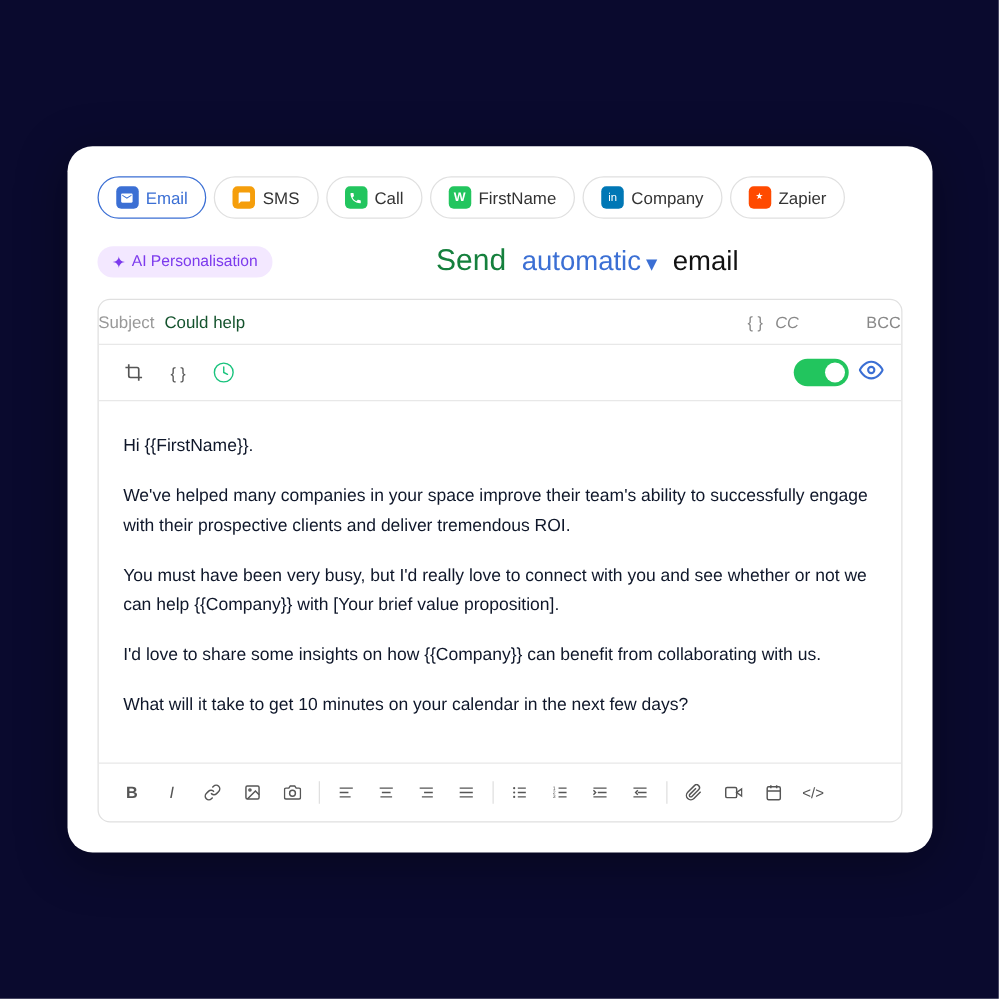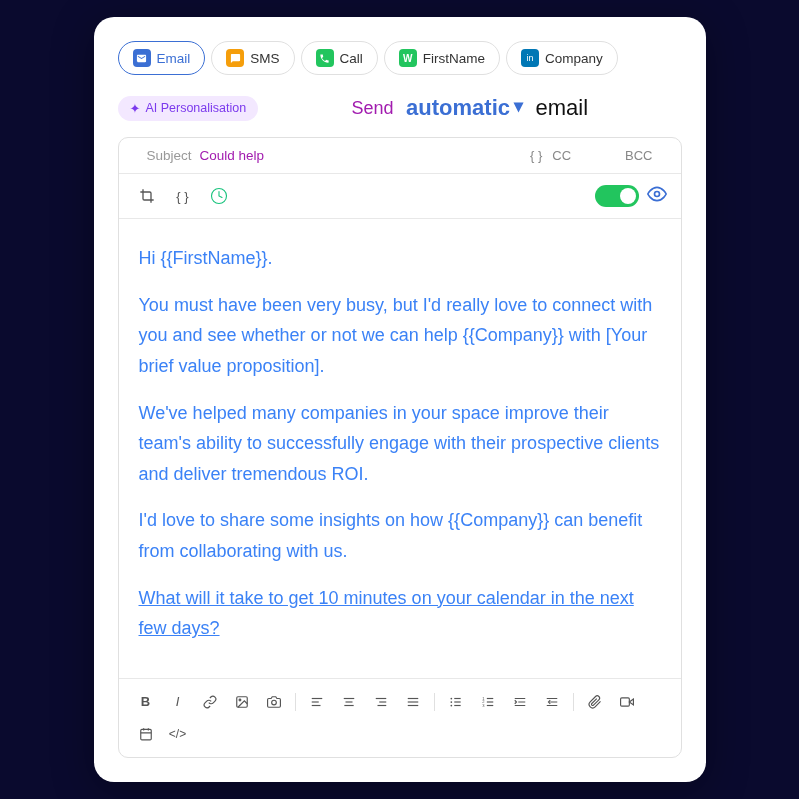--- a/index.html
+++ b/index.html
@@ -7,21 +7,21 @@
       background: #0a0a2e;
       display: flex;
       justify-content: center;
       align-items: center;
       min-height: 100vh;
       font-family: -apple-system, BlinkMacSystemFont, 'Segoe UI', sans-serif;
     }
     .card {
       background: #fff;
       border-radius: 20px;
-      width: 612px;
+      width: 692px;
       padding: 24px;
       box-shadow: 0 8px 40px rgba(0,0,0,0.35);
     }
     .tabs {
       display: flex;
       gap: 6px;
       margin-bottom: 20px;
       flex-wrap: wrap;
     }
     .tab {
@@ -72,31 +72,31 @@
       gap: 5px;
       background: #f3e8ff;
       color: #7c3aed;
       border-radius: 16px;
       padding: 5px 12px;
       font-size: 12.5px;
       font-weight: 500;
       margin-right: auto;
     }
     .send-label {
-      font-size: 18px;
+      font-size: 24px;
       font-weight: 400;
-      color: #a21caf;
+      color: #15803d;
       margin-right: 8px;
     }
     .send-type {
       font-size: 22px;
-      font-weight: 700;
+      font-weight: 400;
       color: #3b6fd4;
       display: flex;
-      align-items: flex-start;
+      align-items: flex-end;
       gap: 4px;
       margin-right: 8px;
     }
     .send-suffix {
       font-size: 22px;
       font-weight: 400;
       color: #111;
     }
     .send-center {
       flex: 1;
@@ -106,32 +106,32 @@
     }
 
     .editor-container {
       border: 1.5px solid #e0e0e0;
       border-radius: 10px;
       overflow: hidden;
     }
     .subject-row {
       display: flex;
       align-items: center;
-      padding: 10px 28px;
+      padding: 10px 0;
       border-bottom: 1px solid #e8e8e8;
       gap: 8px;
     }
     .subject-label {
       color: #999;
       font-size: 13.5px;
     }
     .subject-value {
       flex: 1;
       font-size: 13.5px;
-      color: #a21caf;
+      color: #14532d;
     }
     .subject-actions {
       display: flex;
       align-items: center;
       gap: 10px;
       color: #888;
       font-size: 13px;
     }
 
     .toolbar-row {
@@ -178,30 +178,29 @@
     }
     .eye-icon {
       color: #3b6fd4;
       font-size: 18px;
       cursor: pointer;
     }
 
     .email-body {
       padding: 24px 20px;
       min-height: 280px;
-      font-size: 18px;
+      font-size: 14px;
       line-height: 1.7;
-      color: #3b82f6;
+      color: #0f172a;
     }
     .email-body p {
       margin-bottom: 16px;
     }
     .email-body p:last-child {
       margin-bottom: 10px;
-      text-decoration: underline;
     }
 
     .bottom-toolbar {
       display: flex;
       align-items: center;
       padding: 10px 14px;
       border-top: 1px solid #e8e8e8;
       gap: 6px;
       flex-wrap: wrap;
     }
@@ -253,20 +252,28 @@
       </div>
       <span>Call</span>
     </div>
     <div class="tab">
       <div class="tab-icon icon-whatsapp" style="font-size:10px;font-weight:bold;">W</div>
       <span>FirstName</span>
     </div>
     <div class="tab">
       <div class="tab-icon icon-linkedin" style="font-size:9px;font-weight:normal;">in</div>
       <span>Company</span>
+    </div>
+    <div class="tab">
+      <div class="tab-icon icon-zapier">
+        <svg width="11" height="11" viewBox="0 0 24 24" fill="white">
+            <path d="M12 2l1.5 4.5H18l-3.75 2.75L15.75 14 12 11.25 8.25 14l1.5-4.75L6 6.5h4.5z"></path>
+          </svg>
+      </div>
+      <span>Zapier</span>
     </div>
   </div>
 
   <div class="send-row">
     <div class="ai-badge">
       <span style="font-size:13px;">✦</span>
       <span>AI Personalisation</span>
     </div>
     <div class="send-center">
       <span class="send-label">Send</span>
@@ -280,21 +287,21 @@
     </div>
   </div>
 
   <div class="editor-container">
 
     <div class="subject-row">
       <span class="subject-label">Subject</span>
       <span class="subject-value">Could  help</span>
       <div class="subject-actions">
         <span style="cursor:pointer; font-size:13px; color:#888;">{ }</span>
-        <span style="cursor:pointer;">CC</span>
+        <span style="cursor:pointer;font-style:italic;">CC</span>
         <span style="cursor:pointer;margin-left:44px;">BCC</span>
       </div>
     </div>
 
     <div class="toolbar-row">
       <div class="toolbar-icon">
         <svg width="16" height="16" viewBox="0 0 24 24" fill="none" stroke="#555" stroke-width="2">
             <path d="M6 2v14a2 2 0 002 2h14"></path>
             <path d="M18 22V8a2 2 0 00-2-2H2"></path>
           </svg>
@@ -312,22 +319,22 @@
           <svg width="20" height="20" viewBox="0 0 24 24" fill="none" stroke="#3b6fd4" stroke-width="2">
               <path d="M1 12s4-8 11-8 11 8 11 8-4 8-11 8-11-8-11-8z"></path>
               <circle cx="12" cy="12" r="3"></circle>
             </svg>
         </div>
       </div>
     </div>
 
     <div class="email-body">
       <p>Hi {{FirstName}}.</p>
+      <p>We've helped many companies in your space improve their team's ability to successfully engage with their prospective clients and deliver tremendous ROI.</p>
       <p>You must have been very busy, but I'd really love to connect with you and see whether or not we can help {{Company}} with [Your brief value proposition].</p>
-      <p>We've helped many companies in your space improve their team's ability to successfully engage with their prospective clients and deliver tremendous ROI.</p>
       <p>I'd love to share some insights on how {{Company}} can benefit from collaborating with us.</p>
       <p>What will it take to get 10 minutes on your calendar in the next few days?</p>
     </div>
 
     <div class="bottom-toolbar">
       <div class="bt-icon" style="font-weight:bold;">B</div>
       <div class="bt-icon" style="font-style:italic;">I</div>
       <div class="bt-icon">
         <svg width="14" height="14" viewBox="0 0 24 24" fill="none" stroke="#555" stroke-width="2">
             <path d="M10 13a5 5 0 007.54.54l3-3a5 5 0 00-7.07-7.07l-1.72 1.71"></path>

